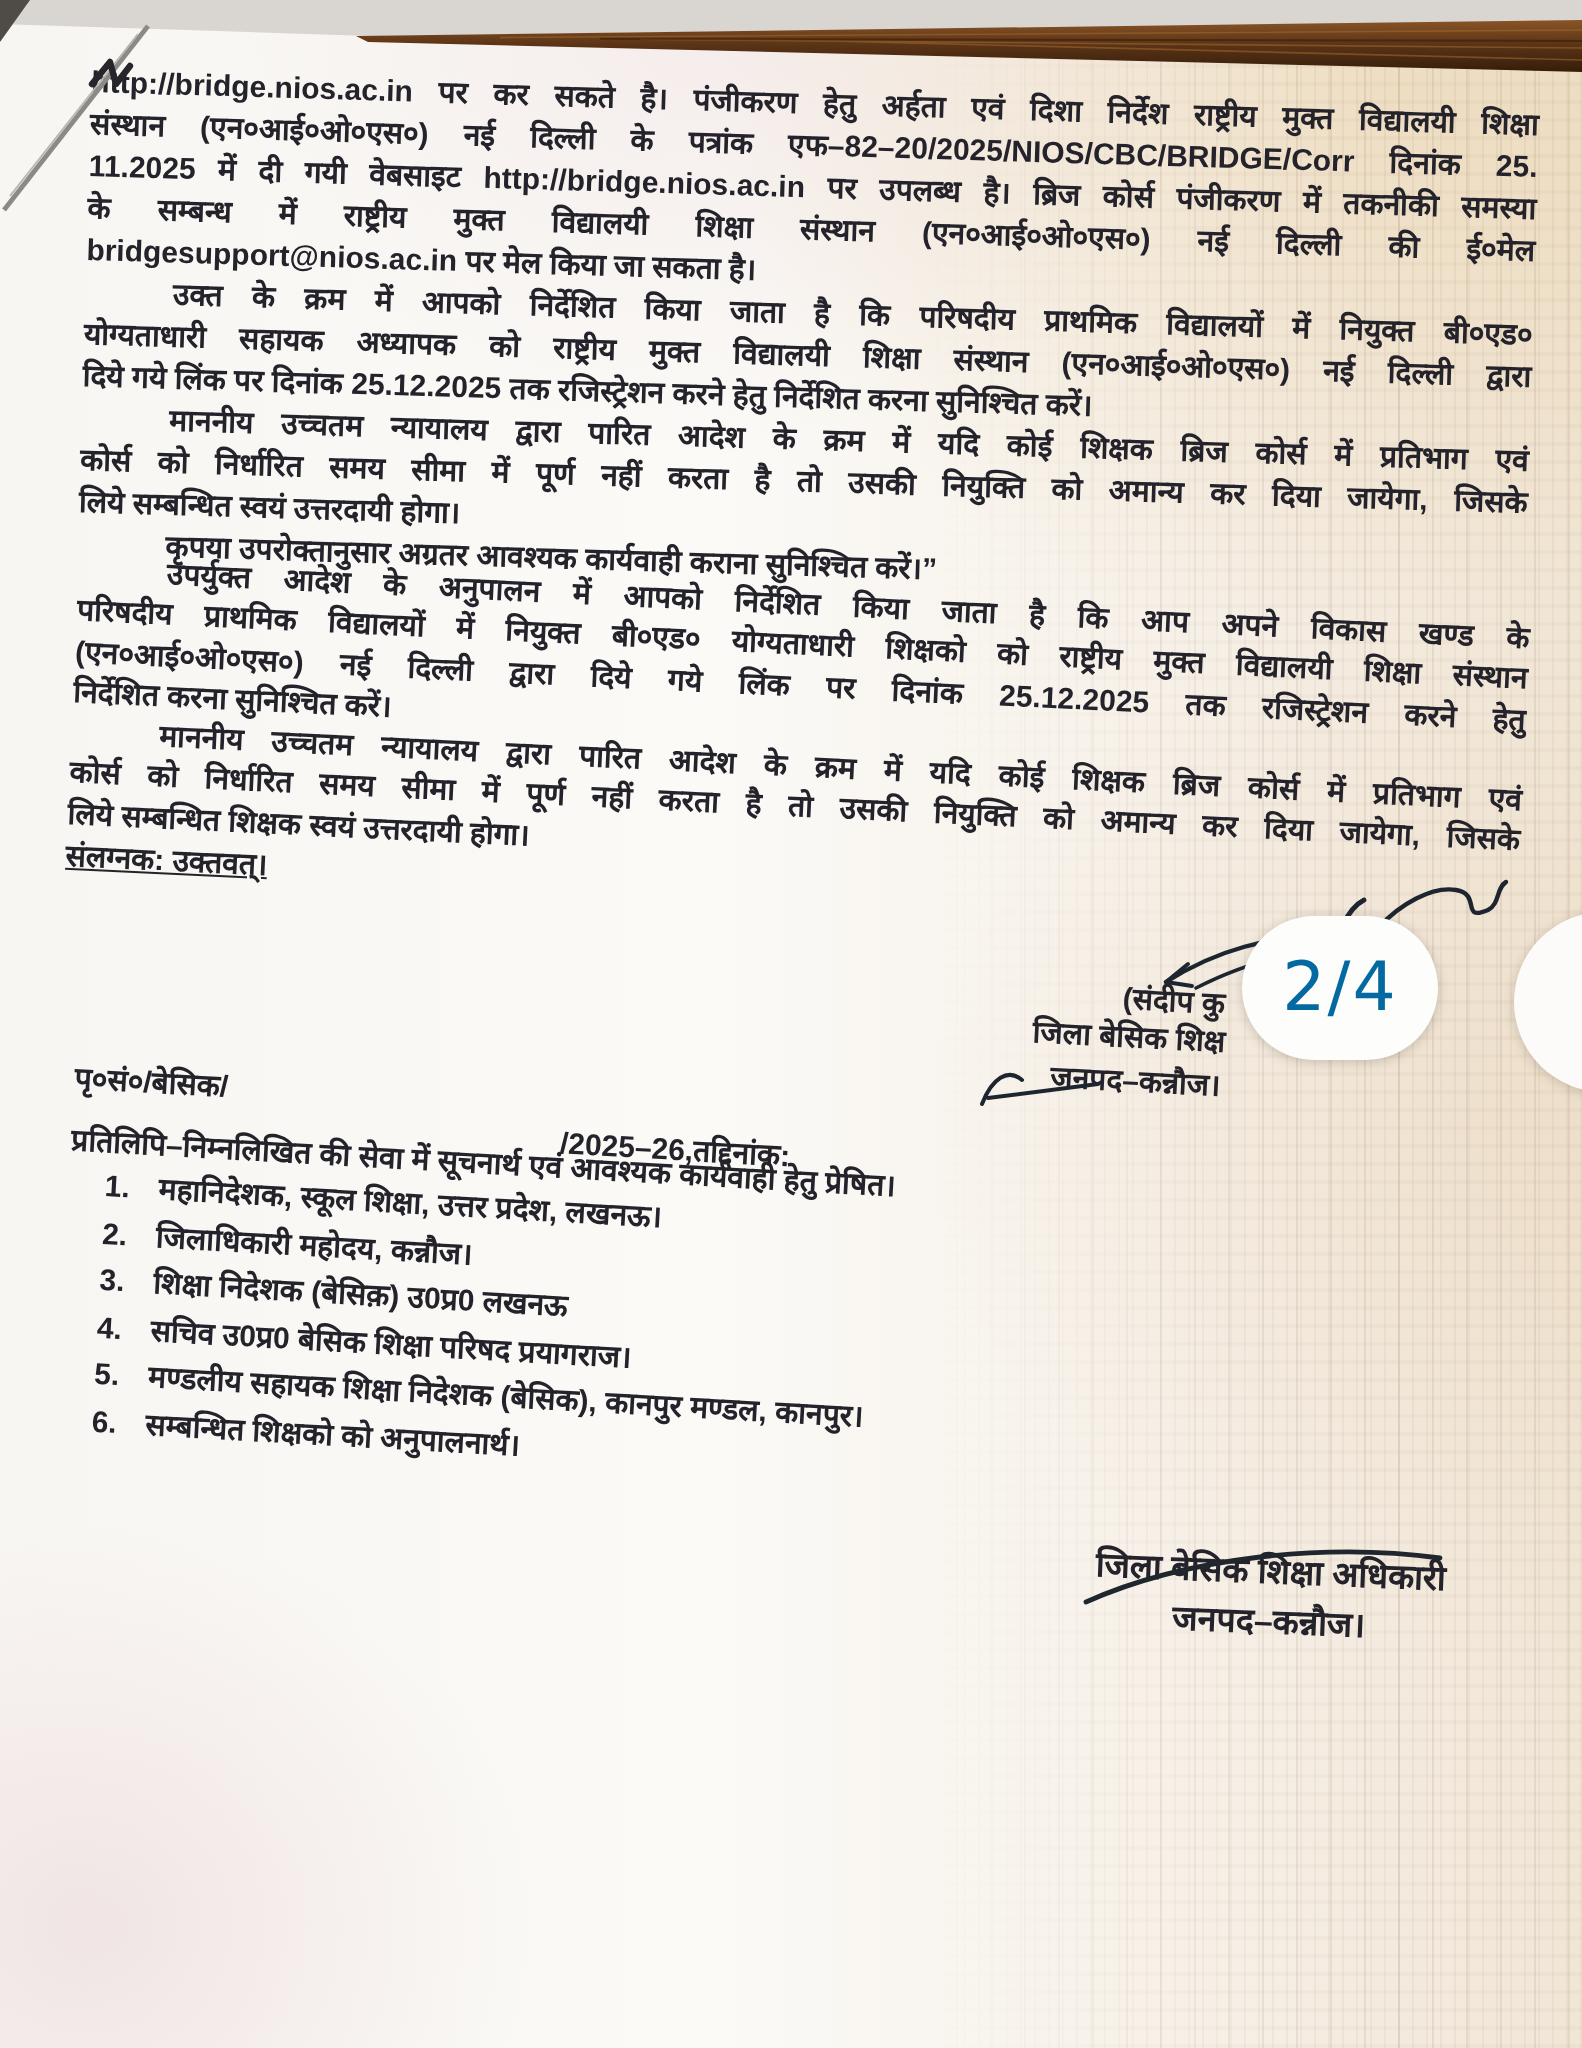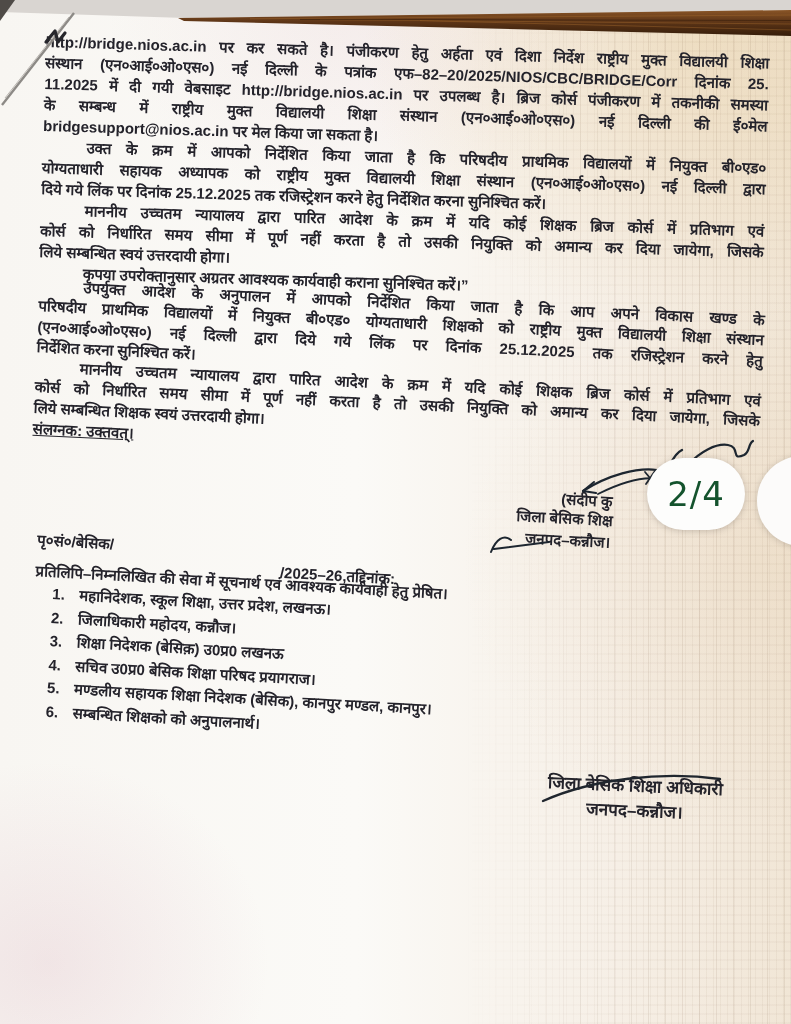--- a/index.html
+++ b/index.html
@@ -43,25 +43,25 @@
   .num{display:inline-block;width:27px;}
   .sig1{left:518px;top:486px;width:170px;font-size:15px;transform:rotate(3deg);transform-origin:0 0;}
   .sig1 span{position:absolute;white-space:nowrap;}
   .sig1 .s1{left:44px;top:0;}
   .sig1 .s2{left:0px;top:19px;}
   .sig1 .s3{left:10px;top:41px;}
   .sig2{left:522px;top:769px;width:228px;font-size:17px;line-height:25px;text-align:center;
         transform:rotate(2.3deg);transform-origin:0 0;}
   .overlay{position:absolute;left:0;top:0;z-index:3;pointer-events:none;}
   .badge{
-    position:absolute;left:647px;top:458px;width:98px;height:72px;z-index:4;
+    position:absolute;left:621px;top:458px;width:98px;height:72px;z-index:4;
     background:#fdfdfc;border-radius:37px;box-shadow:0 1px 6px rgba(70,60,50,0.25);
     display:flex;align-items:center;justify-content:center;
     font-family:"DejaVu Sans","Liberation Sans",sans-serif;
-    font-size:34px;color:#14532d;letter-spacing:1px;
+    font-size:34px;color:#0369a1;letter-spacing:1px;
   }
   .fab{
     position:absolute;left:757px;top:456px;width:90px;height:90px;z-index:4;
     background:#fcfbfa;border-radius:50%;box-shadow:0 1px 6px rgba(70,60,50,0.22);
   }
 </style>
 </head>
 <body>
 
 <div class="page">

